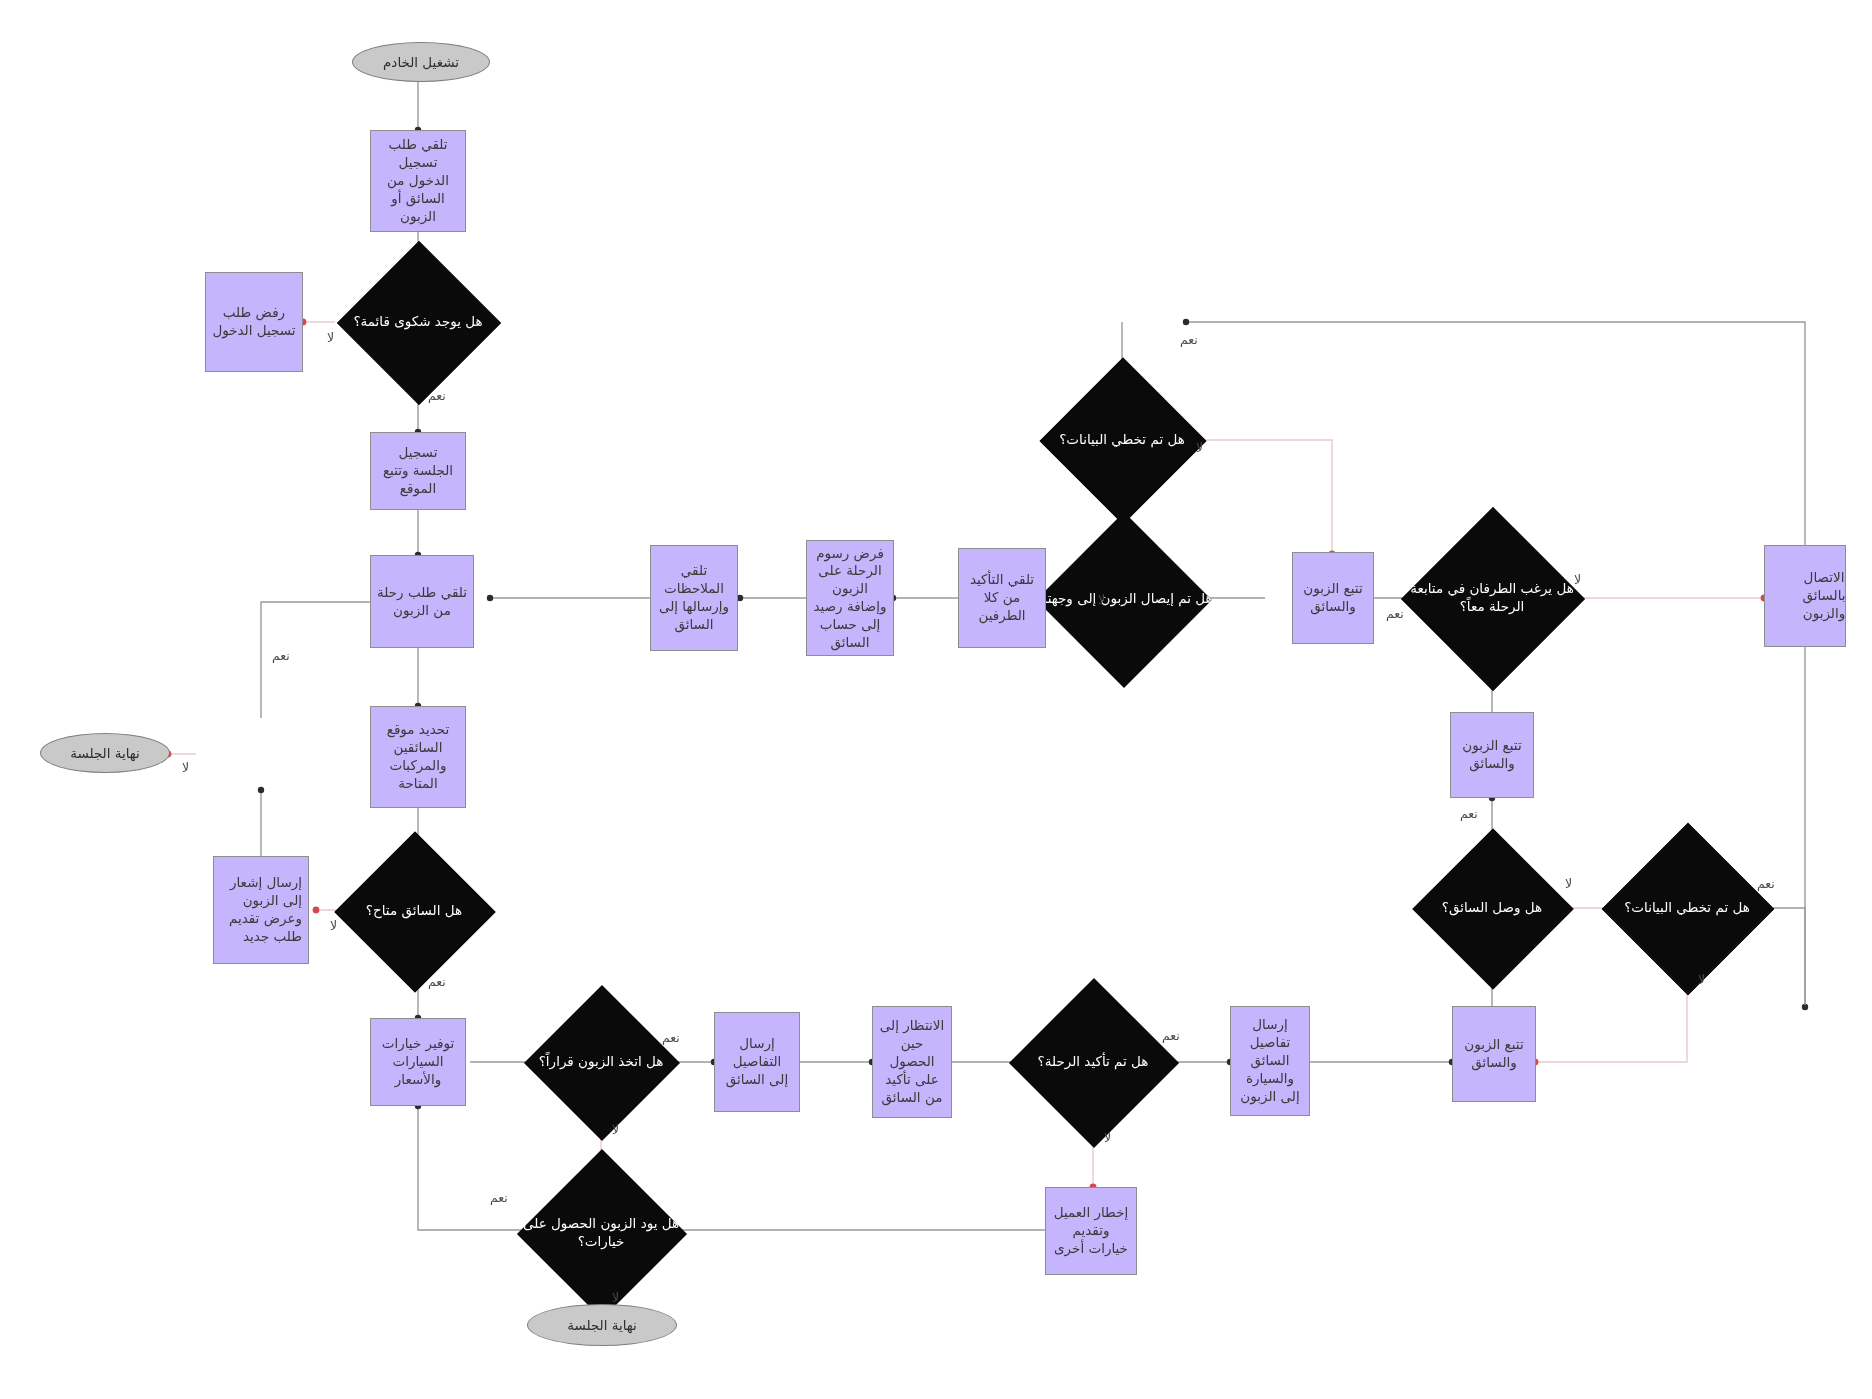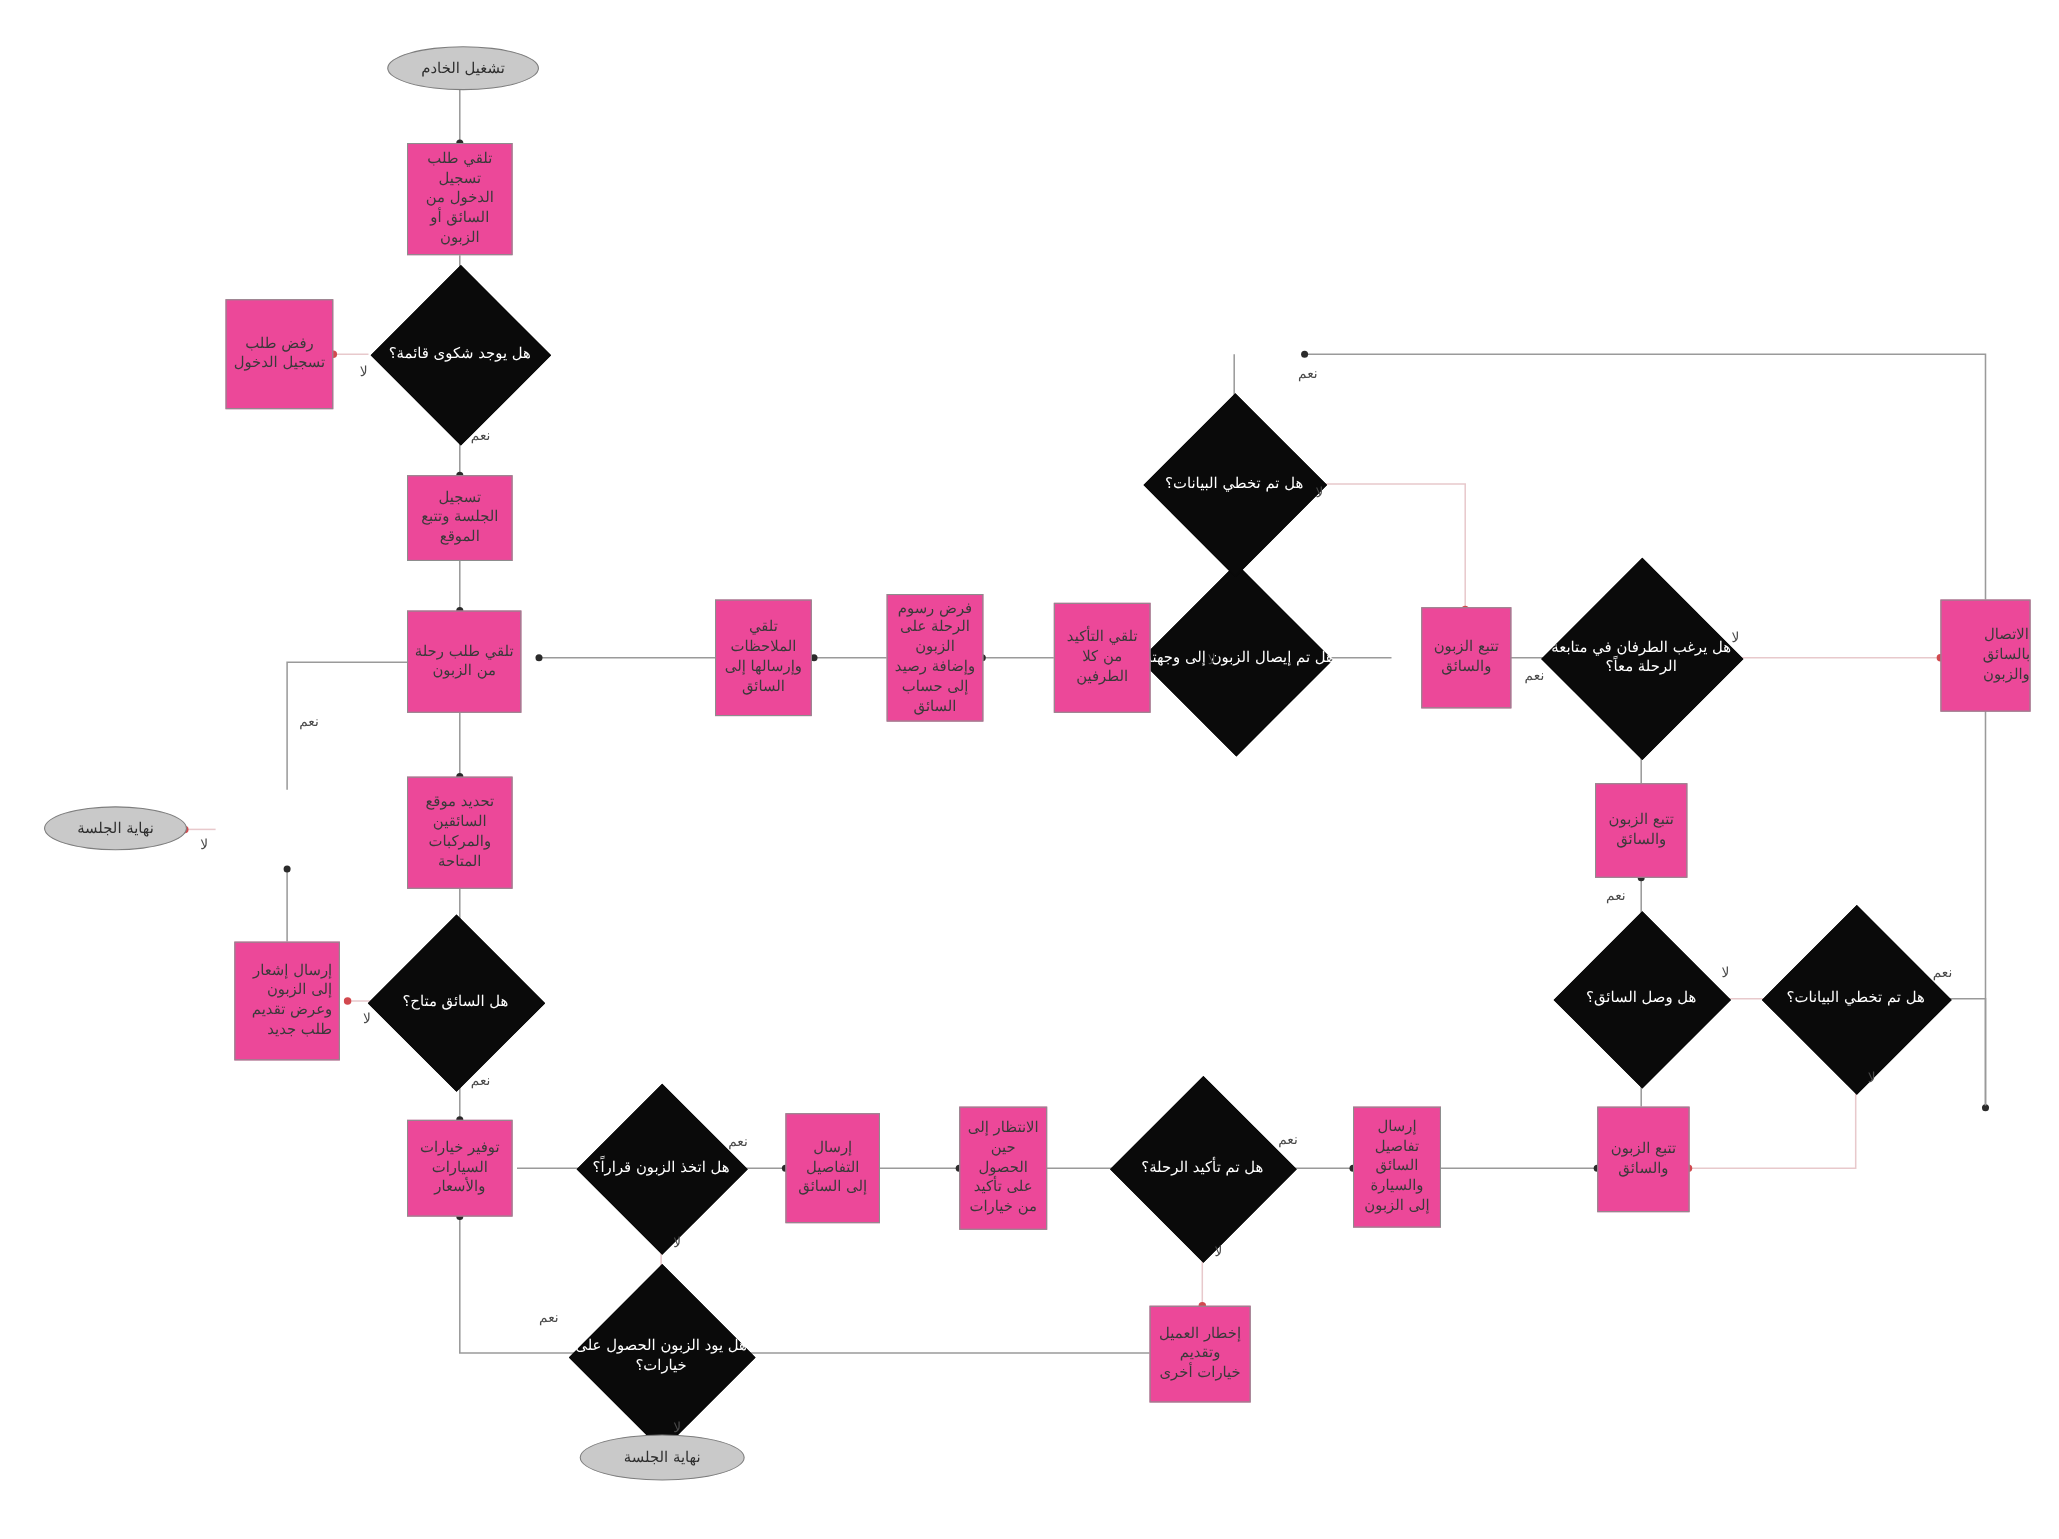--- a/index.html
+++ b/index.html
@@ -42,21 +42,21 @@
     position: absolute;
     box-sizing: border-box;
     display: flex;
     align-items: center;
     justify-content: center;
     text-align: center;
     direction: rtl;
     line-height: 1.32;
   }
   .process {
-    background: #ec4899;
+    background: #c4b5fd;
     border: 1.3px solid #8d8d8d;
     color: #3a3a3a;
     font-size: 13.5px;
     padding: 4px 6px;
   }
   .decision-wrap {
     position: absolute;
   }
   .decision-wrap .diamond {
     position: absolute;
@@ -288,21 +288,21 @@
 
   <div class="terminal" style="left:527px; top:1304px; width:148px; height:40px;">
     <span>نهاية الجلسة</span>
   </div>
 
   <div class="node process" style="left:714px; top:1012px; width:86px; height:100px;">
     <span>إرسال التفاصيل إلى السائق</span>
   </div>
 
   <div class="node process" style="left:872px; top:1006px; width:80px; height:112px;">
-    <span>الانتظار إلى حين الحصول على تأكيد من خيارات</span>
+    <span>الانتظار إلى حين الحصول على تأكيد من السائق</span>
   </div>
 
   <div class="decision-wrap" style="left:1034px; top:1003px; width:118px; height:118px;">
     <div class="diamond"></div>
     <div class="dlabel">هل تم تأكيد الرحلة؟</div>
   </div>
 
   <div class="node process" style="left:1045px; top:1187px; width:92px; height:88px;">
     <span>إخطار العميل وتقديم خيارات أخرى</span>
   </div>

